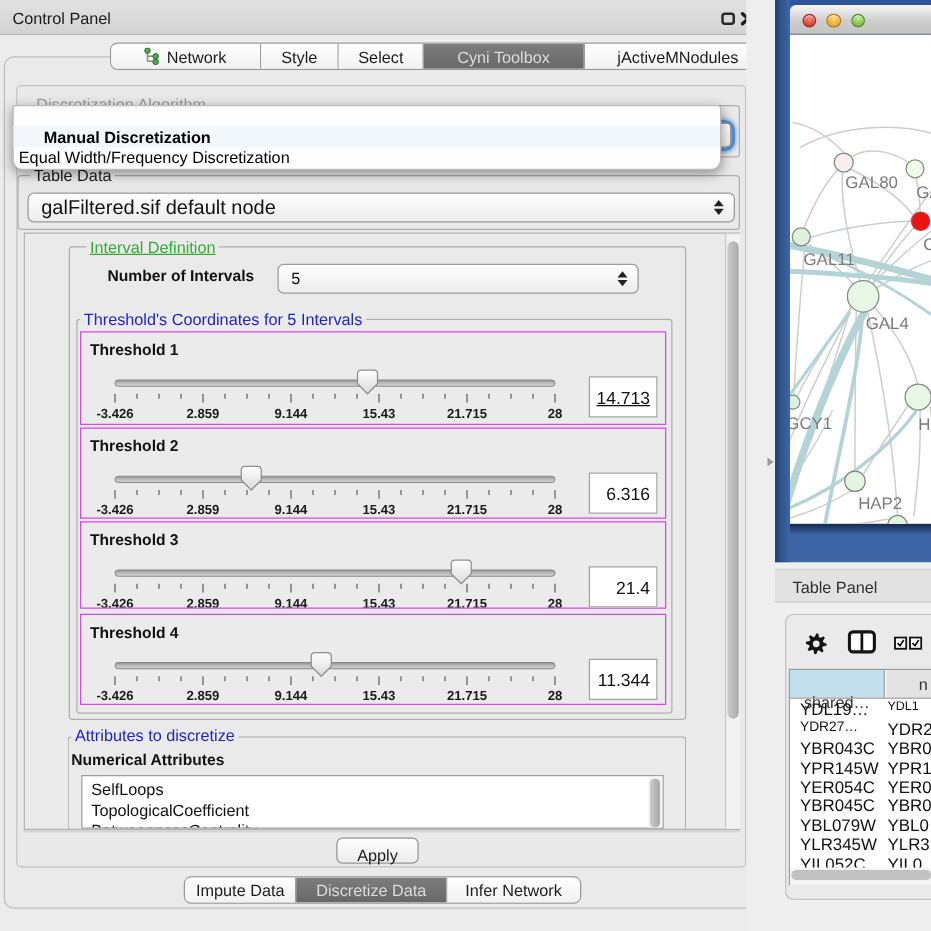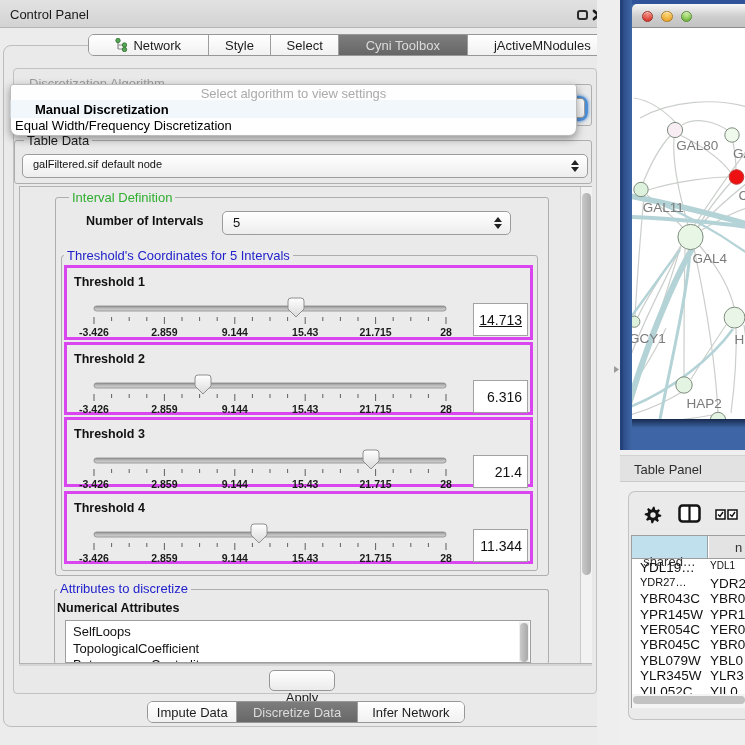--- a/index.html
+++ b/index.html
@@ -4,21 +4,21 @@
 *{margin:0;padding:0;box-sizing:border-box;}
 body{font-family:"Liberation Sans",sans-serif;width:745px;height:745px;overflow:hidden;background:#ececec;}
 .a{position:absolute;}
 #stage{position:relative;width:745px;height:745px;overflow:hidden;}
 .grp{border:1px solid #aeaeae;border-radius:3px;}
 .gtitle{position:absolute;font-size:13px;background:#eaeaea;padding:0 3px;line-height:13px;}
 .seg{display:flex;border:1px solid #979797;border-radius:6px;background:#fcfcfc;overflow:hidden;height:22px;}
 .seg .s{font-size:13px;color:#1c1c1c;display:flex;align-items:center;justify-content:center;border-right:1px solid #9d9d9d;background:linear-gradient(#ffffff,#f1f1f1);}
 .seg .s:last-child{border-right:none;}
 .seg .sel{background:linear-gradient(#7d7d7d,#676767);color:#dcdcdc;}
-.tbox{position:absolute;left:64px;width:469px;background:#ebebeb;border:3px solid #d946ef;}
+.tbox{position:absolute;left:64px;width:469px;background:#ebebeb;border:1px solid #d946ef;}
 .tlab{position:absolute;left:7px;top:7px;font-size:12.5px;font-weight:bold;color:#111;}
 .vbox{position:absolute;left:406px;width:55px;height:33px;background:#fff;border:1px solid #a2a2a2;font-size:14px;color:#111;text-align:right;padding:8px 5px 0 0;}
 .combo{position:absolute;background:linear-gradient(#ffffff,#ededed);border:1px solid #9c9c9c;border-radius:5px;}
 .arr{position:absolute;width:0;height:0;border-left:4px solid transparent;border-right:4px solid transparent;}
 .arrup{border-bottom:5px solid #222;}
 .arrdn{border-top:5px solid #222;}
 </style></head><body>
 <div id="stage">
 
 <div class="a" style="left:0;top:0;width:620px;height:745px;background:#ececec;"></div>
@@ -42,28 +42,28 @@
 <div class="s sel" style="width:129px;">Cyni Toolbox</div>
 <div class="s" style="width:150px;">jActiveMNodules</div>
 </div>
 <div class="a grp" style="left:14px;top:84px;width:578px;height:42px;"></div>
 <div class="a" style="left:26px;top:76px;font-size:13px;color:#9b9b9b;background:#e9e9e9;padding:0 3px;">Discretization Algorithm</div>
 <div class="a" style="left:568px;top:96px;width:20px;height:25px;border:3.5px solid #4e8ed4;border-radius:8px;box-shadow:0 0 3px 1px rgba(99,155,215,0.75);"></div>
 <div class="a" style="left:569px;top:98px;width:16px;height:20px;background:linear-gradient(#fff,#ededed);border:1px solid #9c9c9c;border-radius:4px;"></div>
 <div class="a grp" style="left:14px;top:140px;width:578px;height:44px;background:#e9e9e9;"></div>
 <div class="a" style="left:24px;top:133px;font-size:13px;color:#1a1a1a;background:#e9e9e9;padding:0 3px;">Table Data</div>
 <div class="a combo" style="left:22px;top:154px;width:566px;height:24px;"></div>
-<div class="a" style="left:33px;top:158px;font-size:11px;color:#111;">galFiltered.sif default node</div>
+<div class="a" style="left:33px;top:158px;font-size:16px;color:#111;">galFiltered.sif default node</div>
 <div class="a arr arrup" style="left:571px;top:160px;"></div>
 <div class="a arr arrdn" style="left:571px;top:167px;"></div>
 <div class="a" style="left:19px;top:186px;width:573px;height:478px;background:#eaeaea;border:1px solid #b3b3b3;"></div>
 <div class="a" style="left:580px;top:187px;width:12px;height:476px;background:#f2f2f2;border-left:1px solid #c9c9c9;"></div>
 <div class="a" style="left:581.5px;top:193px;width:9px;height:382px;background:linear-gradient(90deg,#c9c9c9,#ababab);border-radius:5px;"></div>
 <div class="a grp" style="left:55px;top:197px;width:494px;height:379px;"></div>
-<div class="gtitle" style="left:69px;top:191px;color:#2fae2f;">Interval Definition</div>
+<div class="gtitle" style="left:69px;top:191px;color:#2fae2f;text-decoration:underline;">Interval Definition</div>
 <div class="a" style="left:86px;top:214px;font-size:12.5px;font-weight:bold;color:#111;">Number of Intervals</div>
 <div class="a combo" style="left:222px;top:211px;width:289px;height:24px;"></div>
 <div class="a" style="left:233px;top:215px;font-size:13px;color:#111;">5</div>
 <div class="a arr arrup" style="left:494px;top:217px;"></div>
 <div class="a arr arrdn" style="left:494px;top:224px;"></div>
 <div class="a grp" style="left:61px;top:255px;width:477px;height:316px;"></div>
 <div class="gtitle" style="left:64px;top:249px;color:#2222cc;background:#ebebeb;">Threshold's Coordinates for 5 Intervals</div>
 <div class="tbox" style="top:265px;height:75px;">
       <div class="tlab">Threshold 1</div>
       <svg width="467" height="73" style="position:absolute;left:0;top:0;">
@@ -258,29 +258,28 @@
     </div>
 <div class="a grp" style="left:54px;top:589px;width:495px;height:75px;border-bottom:none;"></div>
 <div class="gtitle" style="left:57px;top:582px;color:#2222cc;background:#eaeaea;">Attributes to discretize</div>
 <div class="a" style="left:57px;top:601px;font-size:12.5px;font-weight:bold;color:#111;">Numerical Attributes</div>
 <div class="a" style="left:65px;top:620px;width:466px;height:43px;background:#fff;border:1px solid #9e9e9e;overflow:hidden;">
       <div style="font-size:13px;color:#111;padding:3px 16px 0 7px;line-height:16.5px;">SelfLoops<br>TopologicalCoefficient<br>BetweennessCentrality</div>
       <div style="position:absolute;right:1px;top:1px;width:10px;height:41px;background:#f0f0f0;"></div>
       <div style="position:absolute;right:2px;top:2px;width:8px;height:39px;background:linear-gradient(90deg,#cacaca,#a8a8a8);border-radius:4px;"></div>
     </div>
 <div class="a" style="left:19px;top:664px;width:573px;height:2px;background:#d5d5d5;"></div>
-<div class="a" style="left:269px;top:670px;width:66px;height:21px;background:linear-gradient(#ffffff,#ebebeb);border:1px solid #969696;border-radius:5px;font-size:13px;color:#1c1c1c;text-align:center;padding-top:19px;">Apply</div>
+<div class="a" style="left:269px;top:670px;width:66px;height:21px;background:linear-gradient(#ffffff,#ebebeb);border:1px solid #969696;border-radius:5px;font-size:13px;color:#1c1c1c;text-align:center;padding-top:6px;">Apply</div>
 <div class="a seg" style="left:147px;top:701px;width:318px;">
 <div class="s" style="width:90px;">Impute Data</div>
 <div class="s sel" style="width:121px;">Discretize Data</div>
 <div class="s" style="width:107px;">Infer Network</div>
 </div>
 <div class="a" style="left:10px;top:84px;width:567px;height:52px;background:#fefefe;border:1px solid #bcbcbc;border-radius:3px 3px 8px 8px;box-shadow:0 3px 9px rgba(0,0,0,0.38);"></div>
 <div class="a" style="left:10px;top:100px;width:566px;height:18px;background:rgba(228,240,251,0.45);"></div>
-    <div class="a" style="left:10px;top:86px;width:567px;font-size:13px;color:#aaaaaa;text-align:center;">Select algorithm to view settings</div>
 <div class="a" style="left:15px;top:102px;font-size:13px;font-weight:bold;color:#000;padding-left:20px;">Manual Discretization</div>
 <div class="a" style="left:15px;top:118px;font-size:13px;color:#000;">Equal Width/Frequency Discretization</div>
 <div class="a" style="left:597px;top:0;width:23px;height:745px;background:#eeeeee;"></div>
 <svg class="a" style="left:613px;top:365px;" width="8" height="9">
       <path d="M1,1 L6,4.5 L1,8 Z" fill="#9a9a9a"></path>
     </svg>
 <div class="a" style="left:620px;top:0;width:125px;height:450px;background:#3e66a6;"></div>
 <div class="a" style="left:620px;top:0;width:3px;height:450px;background:#24427a;"></div>
 <div class="a" style="left:623px;top:0;width:122px;height:4px;background:#30549a;"></div>
 <div class="a" style="left:623px;top:0;width:9px;height:450px;background:linear-gradient(90deg,#2c4d88,#3e66a6);"></div>

